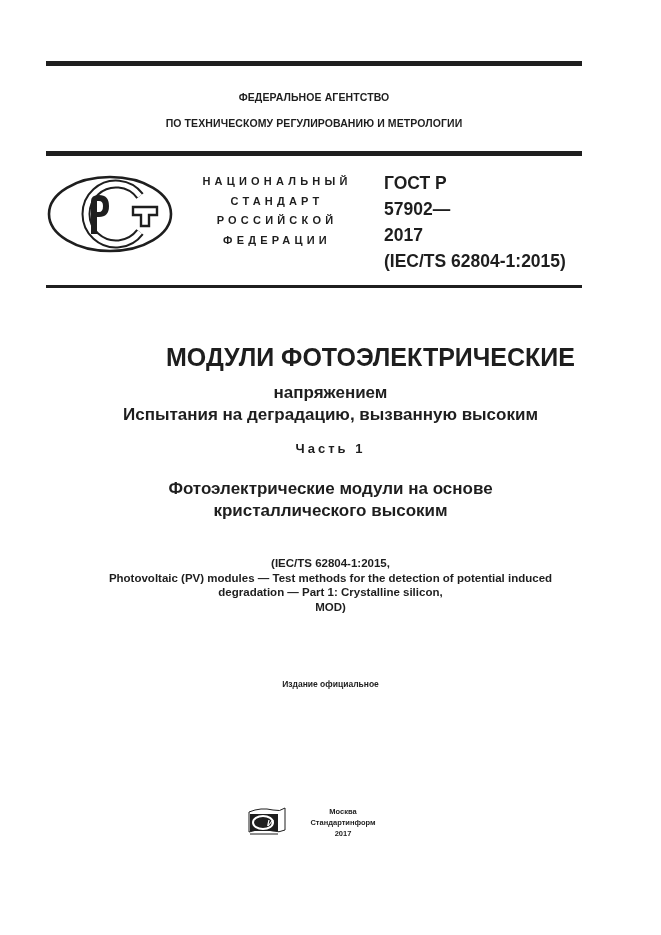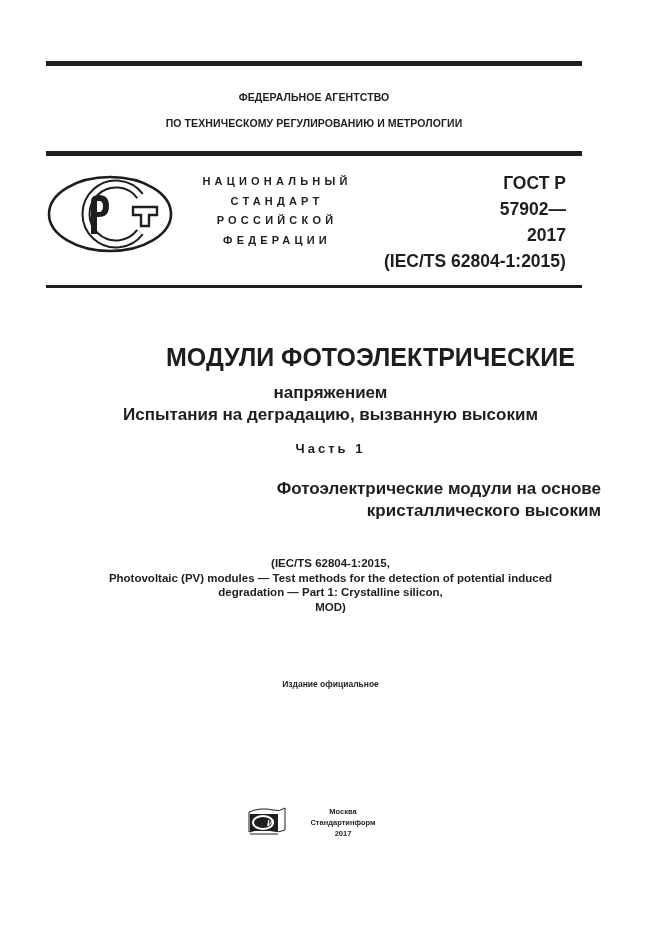--- a/index.html
+++ b/index.html
@@ -18,27 +18,27 @@
     .rule-3 { top: 285px; height: 3px; }
 
     .agency { position: absolute; left: 46px; width: 536px; text-align: center; font-weight: bold; font-size: 10.5px; letter-spacing: 0.1px; }
     .agency-1 { top: 91px; }
     .agency-2 { top: 117px; }
 
     .logo { position: absolute; left: 47px; top: 174px; width: 128px; height: 80px; }
 
     .national { position: absolute; left: 188px; top: 172px; width: 178px; text-align: center; font-weight: bold; font-size: 11px; letter-spacing: 4.2px; line-height: 19.5px; }
 
-    .gost { position: absolute; left: 384px; top: 170px; font-weight: bold; font-size: 17.5px; line-height: 26px; text-align: right; }
+    .gost { position: absolute; left: 384px; top: 170px; font-weight: bold; font-size: 17.5px; line-height: 26px; }
     .gost .ln { display: block; white-space: nowrap; }
 
     .title-main { position: absolute; left: 0; width: 661px; top: 343px; text-align: center; font-weight: bold; font-size: 25px; margin-left: 40px; }
     .subtitle { position: absolute; left: 60px; width: 541px; top: 382px; text-align: center; font-weight: bold; font-size: 17px; line-height: 22px; }
     .part { position: absolute; left: 0; width: 661px; top: 441px; text-align: center; font-weight: bold; font-size: 13px; letter-spacing: 3px; }
-    .part-title { position: absolute; left: 60px; width: 541px; top: 478px; text-align: right; font-weight: bold; font-size: 17px; line-height: 22px; }
+    .part-title { position: absolute; left: 60px; width: 541px; top: 478px; text-align: center; font-weight: bold; font-size: 17px; line-height: 22px; }
 
     .intl { position: absolute; left: 40px; width: 581px; top: 556px; text-align: center; font-weight: bold; font-size: 11.5px; line-height: 14.5px; }
     .intl .ln { display: block; }
 
     .edition { position: absolute; left: 0; width: 661px; top: 679px; text-align: center; font-weight: bold; font-size: 8.5px; padding-left: 0; }
 
     .pub-logo { position: absolute; left: 247px; top: 806px; width: 40px; height: 30px; }
     .publisher { position: absolute; left: 298px; top: 806px; width: 90px; text-align: center; font-weight: bold; font-size: 7.5px; line-height: 11px; }
     .publisher .ln { display: block; }
   </style>

